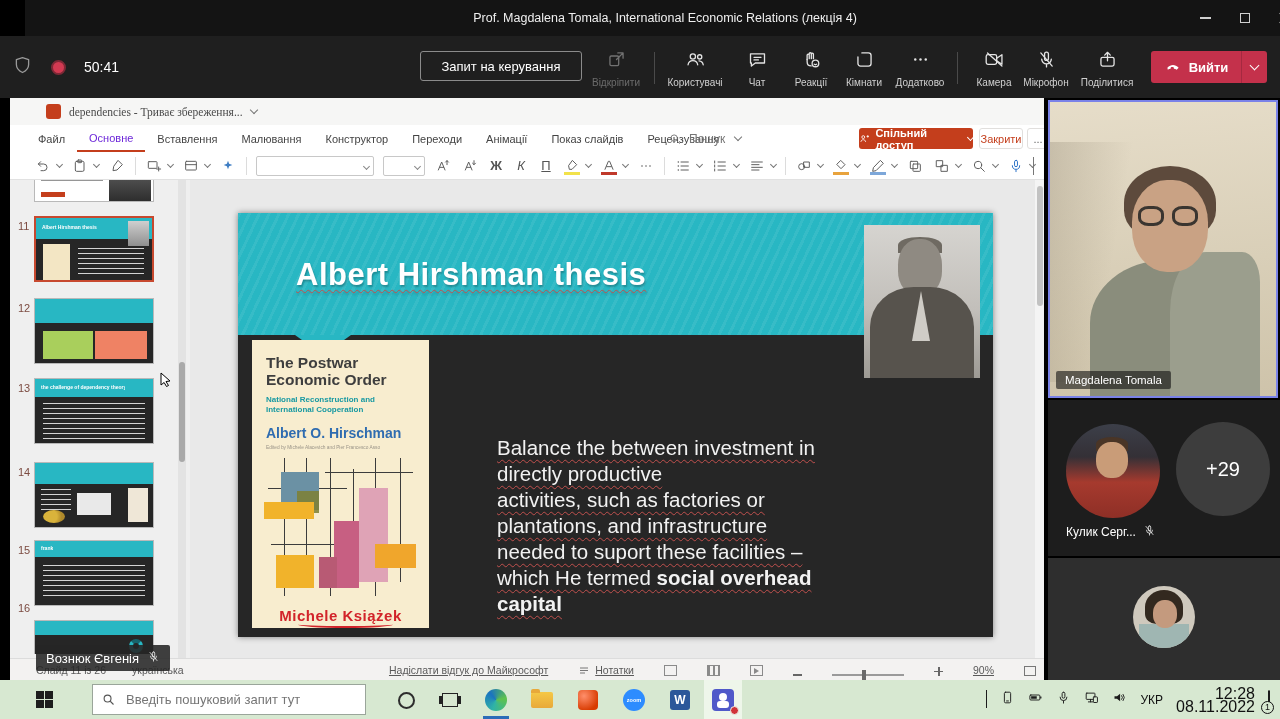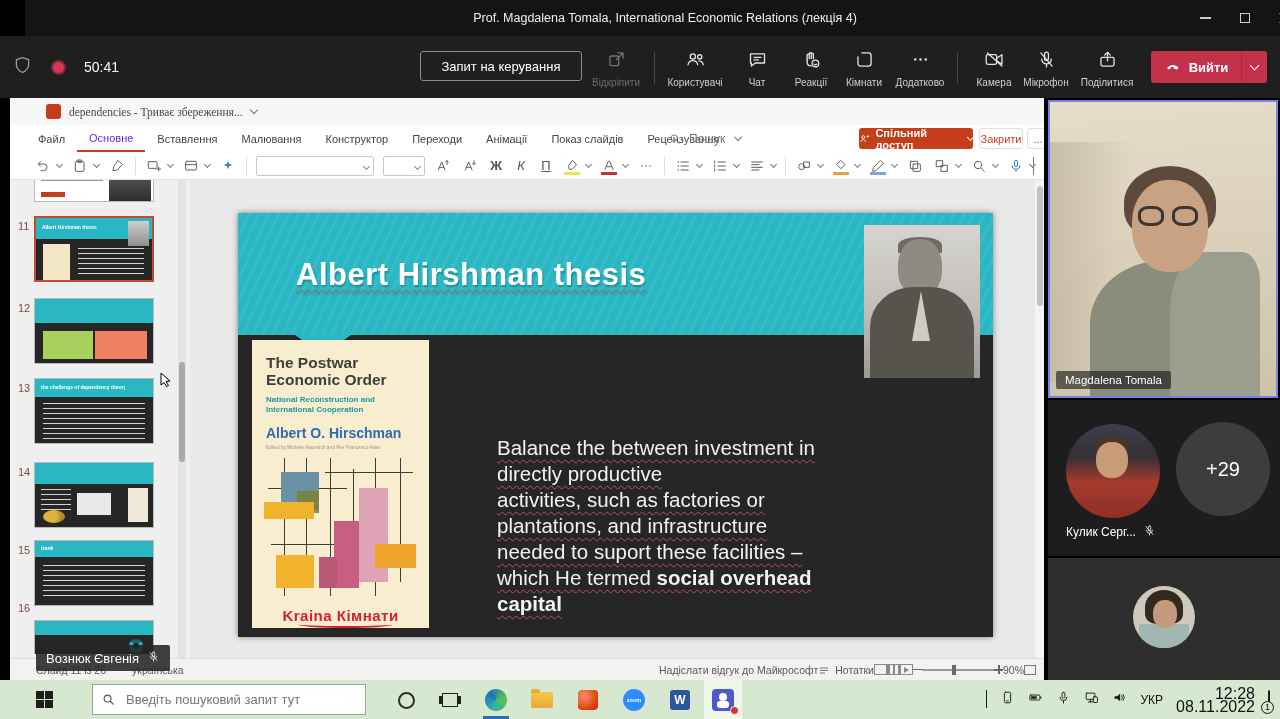--- a/index.html
+++ b/index.html
@@ -117,21 +117,21 @@
   .bk-mark{position:absolute;left:0;right:0;bottom:4px;text-align:center;font-size:15px;font-weight:bold;color:#d2232a;letter-spacing:.5px;}
   .bk-arc{position:absolute;left:46px;right:36px;bottom:0;height:7px;border-bottom:2.5px solid #d2232a;border-radius:0 0 50% 50%;}
 
   .sl-text{position:absolute;left:259px;top:222px;width:472px;color:#f2f2f2;font-size:20.5px;line-height:26px;}
   .sl-text .bold{font-weight:bold;}
 
   
   .ppt-status{position:absolute;left:0;right:0;bottom:0;height:22px;background:#f3f2f1;border-top:1px solid #dcdcdc;
               display:flex;align-items:center;font-size:10.5px;color:#5a5a5a;padding:0 8px;}
   .st-left{display:flex;gap:26px;padding-left:18px;}
-  .st-right{margin-left:auto;display:flex;align-items:center;gap:0;}
+  .st-right{margin-left:auto;display:flex;align-items:flex-end;gap:30px;text-decoration:underline;}
   .viewbtn{width:13px;height:11px;border:1px solid #8a8a8a;position:relative;}
   .viewbtn.grid{background:repeating-linear-gradient(90deg,#8a8a8a 0 2px,transparent 2px 5px);}
   .viewbtn.play:before{content:"";position:absolute;left:3px;top:2px;border-left:5px solid #8a8a8a;border-top:3px solid transparent;border-bottom:3px solid transparent;}
   .zoom-track{width:72px;height:2px;background:#9a9a9a;position:relative;}
   .zoom-thumb{position:absolute;left:30px;top:-4px;width:4px;height:10px;background:#6a6a6a;}
   .zminus{width:9px;height:1.6px;background:#666;}
   .zplus{position:relative;width:9px;height:9px;}
   .zplus:before{content:"";position:absolute;left:0;top:4px;width:9px;height:1.6px;background:#666;}
   .zplus:after{content:"";position:absolute;left:4px;top:0;width:1.6px;height:9px;background:#666;}
   .fit-ic{width:12px;height:10px;border:1px solid #777;}
@@ -653,21 +653,21 @@
               <div class="hl" style="left:6%;width:60%;top:62%;"></div>
               <div class="rect" style="left:12%;top:10%;width:24%;height:28%;background:#6b91a4;"></div>
               <div class="rect" style="left:22%;top:24%;width:14%;height:16%;background:#7e7f33;opacity:.85;"></div>
               <div class="rect" style="left:1%;top:32%;width:32%;height:12%;background:#f1b32b;"></div>
               <div class="rect" style="left:9%;top:70%;width:24%;height:24%;background:#f1b32b;"></div>
               <div class="rect" style="left:46%;top:46%;width:16%;height:48%;background:#c75f82;"></div>
               <div class="rect" style="left:62%;top:22%;width:18%;height:68%;background:#dfa3b6;"></div>
               <div class="rect" style="left:72%;top:62%;width:26%;height:18%;background:#f0a62c;"></div>
               <div class="rect" style="left:36%;top:72%;width:12%;height:22%;background:#b85a74;"></div>
             </div>
-            <div class="bk-mark">Kraina Кімнати</div>
+            <div class="bk-mark">Michele Książek</div>
             <div class="bk-arc"></div>
           </div>
 
           <div class="sl-text">
             <div><span class="wavy">Balance the  between investment in</span></div>
             <div><span class="wavy">directly productive</span></div>
             <div><span class="wavy">activities, such as factories or</span></div>
             <div><span class="wavy">plantations, and infrastructure</span></div>
             <div><span class="wavy">needed to suport these facilities –</span></div>
             <div><span class="wavy">which He termed  </span><span class="wavy bold">social overhead</span></div>

